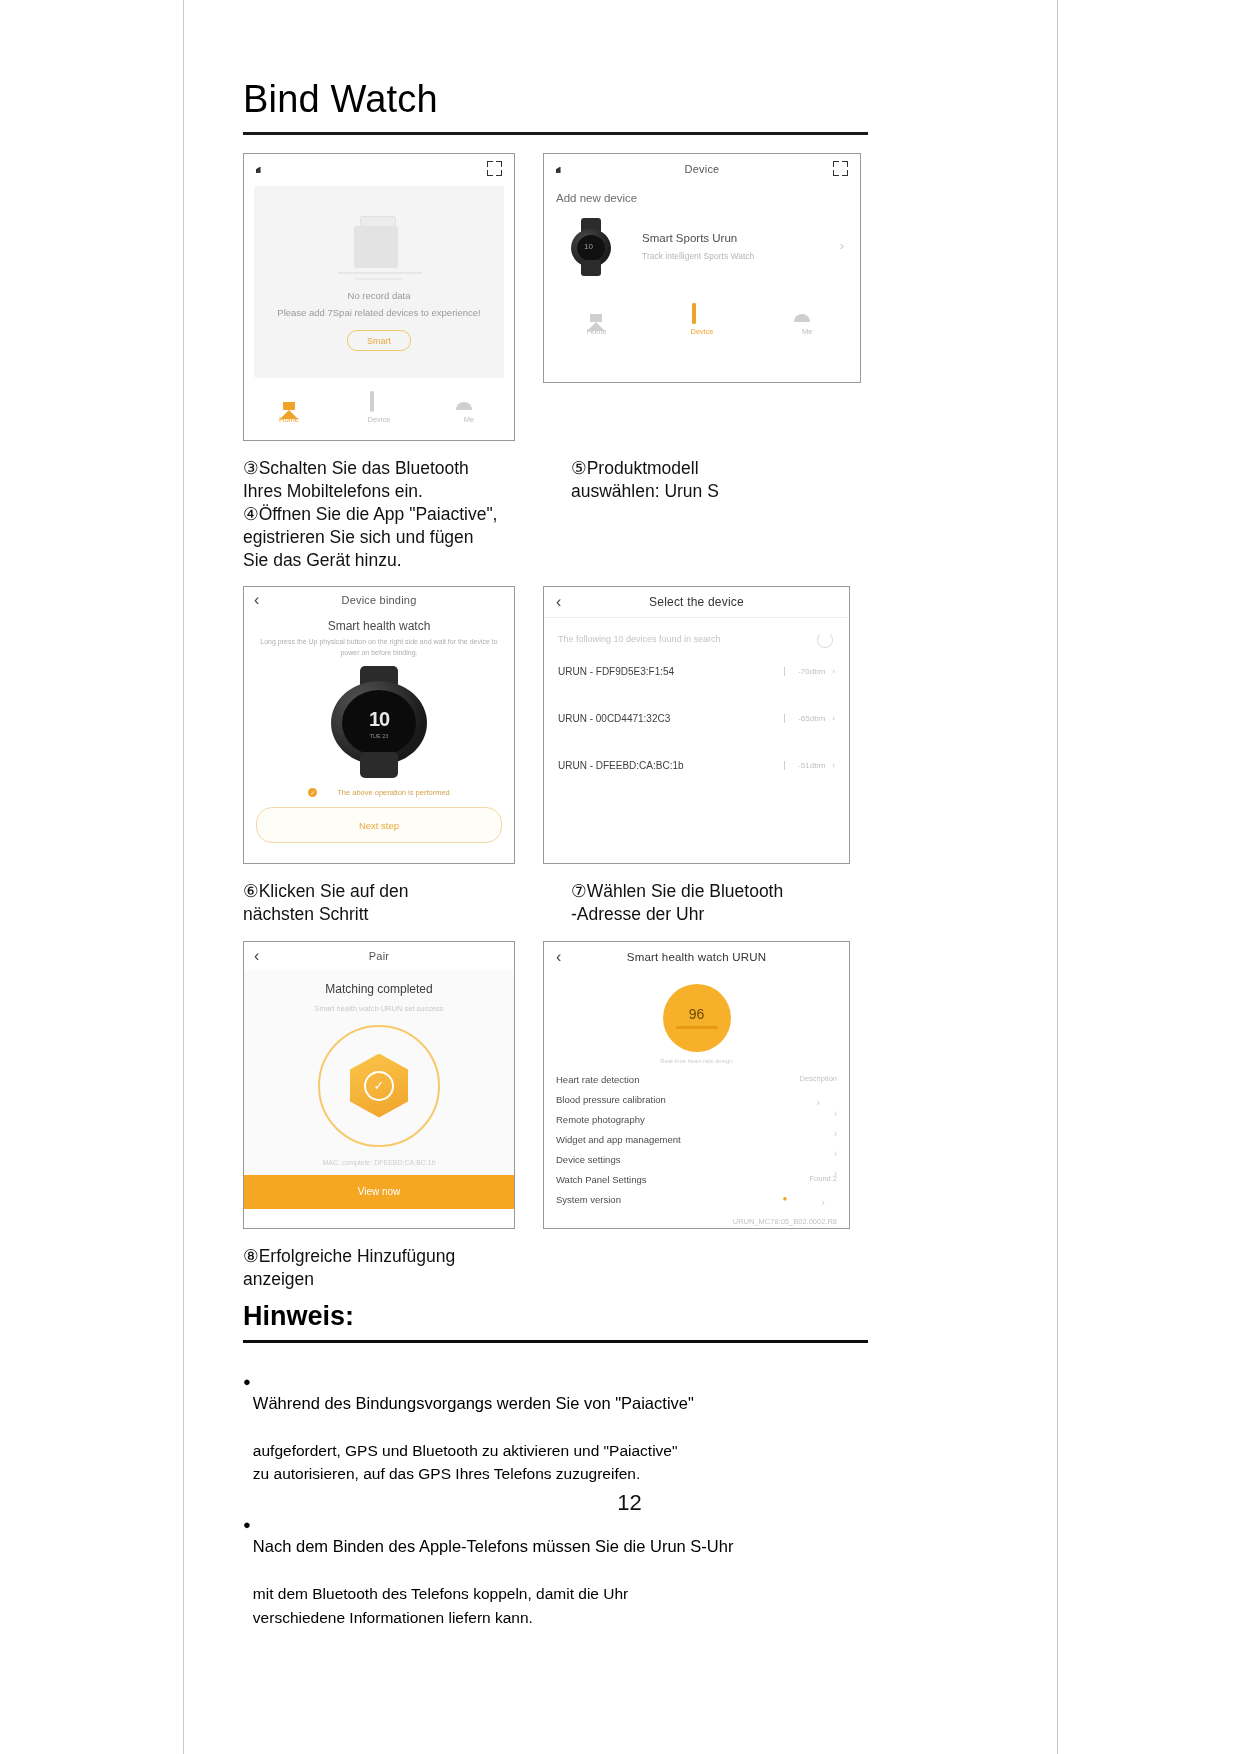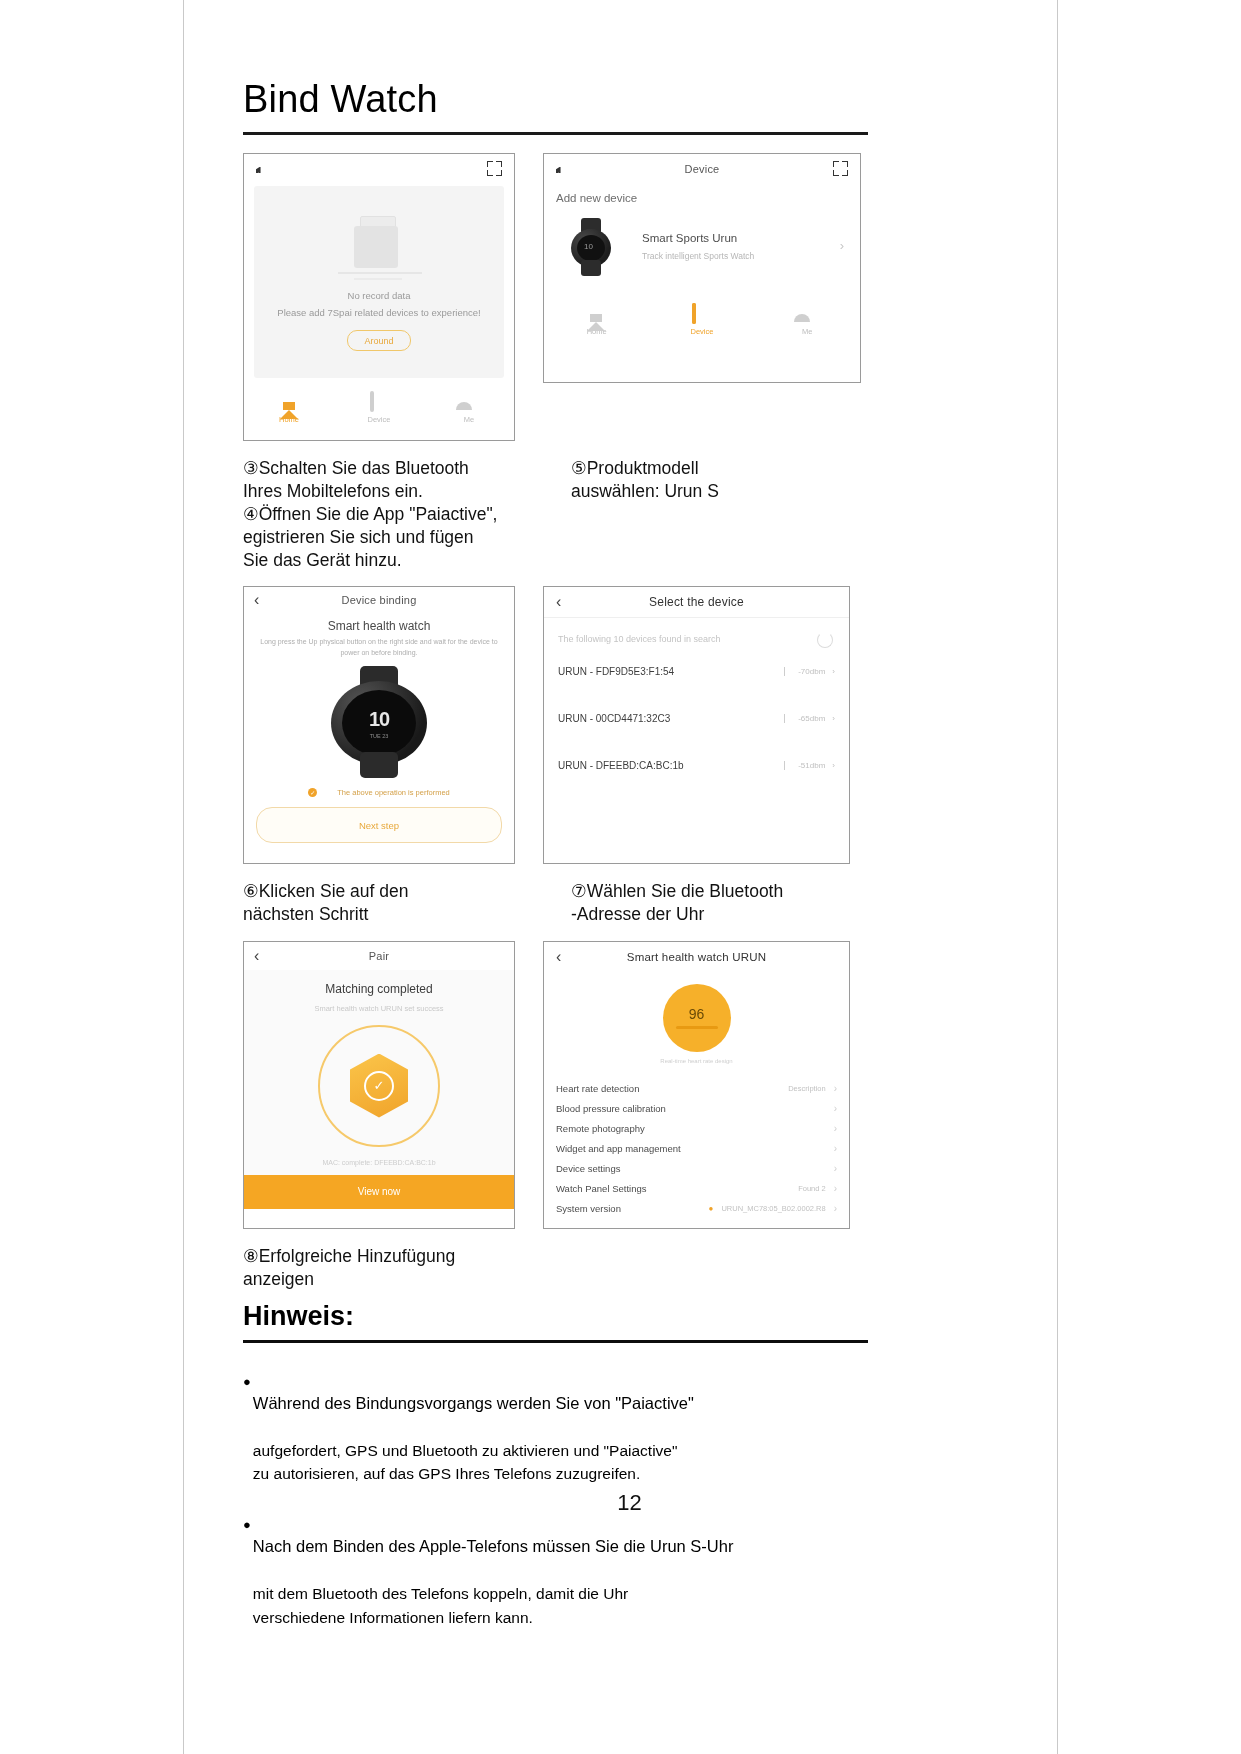--- a/index.html
+++ b/index.html
@@ -349,27 +349,27 @@
     background: radial-gradient(circle at 50% 45%, #fcc council, #f5a623);
     background: #f6b02a;
     display:flex;flex-direction:column;align-items:center;justify-content:center;
     position: relative;
   }
   .p6 .hr-circle .v { color:#6a4a06; font-size: 14px; }
   .p6 .hr-circle .bar { width: 42px;height:3px;background:#e89a12;margin-top:4px;border-radius:2px;}
   .p6 .hr-cap { font-size: 6px; color:#cfcfcf; margin-top: 6px; }
   .p6 .list { margin-top: 10px; }
   .p6 .li {
-    display:flex;align-items:flex-end;justify-content:space-between;
+    display:flex;align-items:flex-start;justify-content:space-between;
     padding: 0 12px;
     height: 20px;
     font-size: 9.5px;
     color: #4d4d4d;
   }
-  .p6 .li .right { display:flex;align-items:center;gap:8px;font-size:7.5px;color:#c2c2c2; }
+  .p6 .li .right { display:flex;align-items:center;gap:14px;font-size:7.5px;color:#c2c2c2;flex-direction:column; }
   .p6 .li .right .ver { color:#c2c2c2; }
   .p6 .li .right .dotm { color:#f0a32a; font-size: 8px; }
   .p6 .li .ch { color:#cfcfcf;font-size: 10px; }
 
   
   .cap-row { display:flex; gap: 28px; }
   .cap {
     font-size: 17.5px;
     line-height: 1.32;
     color: #111;
@@ -446,21 +446,21 @@
         </div>
         <div class="p1-card">
           <div class="empty-art">
             <div class="paper"></div>
               <div class="box"></div>
             <div class="line"></div>
               <div class="line2"></div>
           </div>
           <div class="empty-t1">No record data</div>
           <div class="empty-t2">Please add 7Spai related devices to experience!</div>
-          <div class="around-btn">Around</div>
+          <div class="around-btn">Smart</div>
         </div>
         <div class="tabbar">
           <div class="tab active">
             <span class="glyph"><span class="ic-home on"></span></span>
             <span class="lbl">Home</span>
           </div>
           <div class="tab">
             <span class="glyph"><span class="ic-device"></span></span>
             <span class="lbl">Device</span>
           </div>

